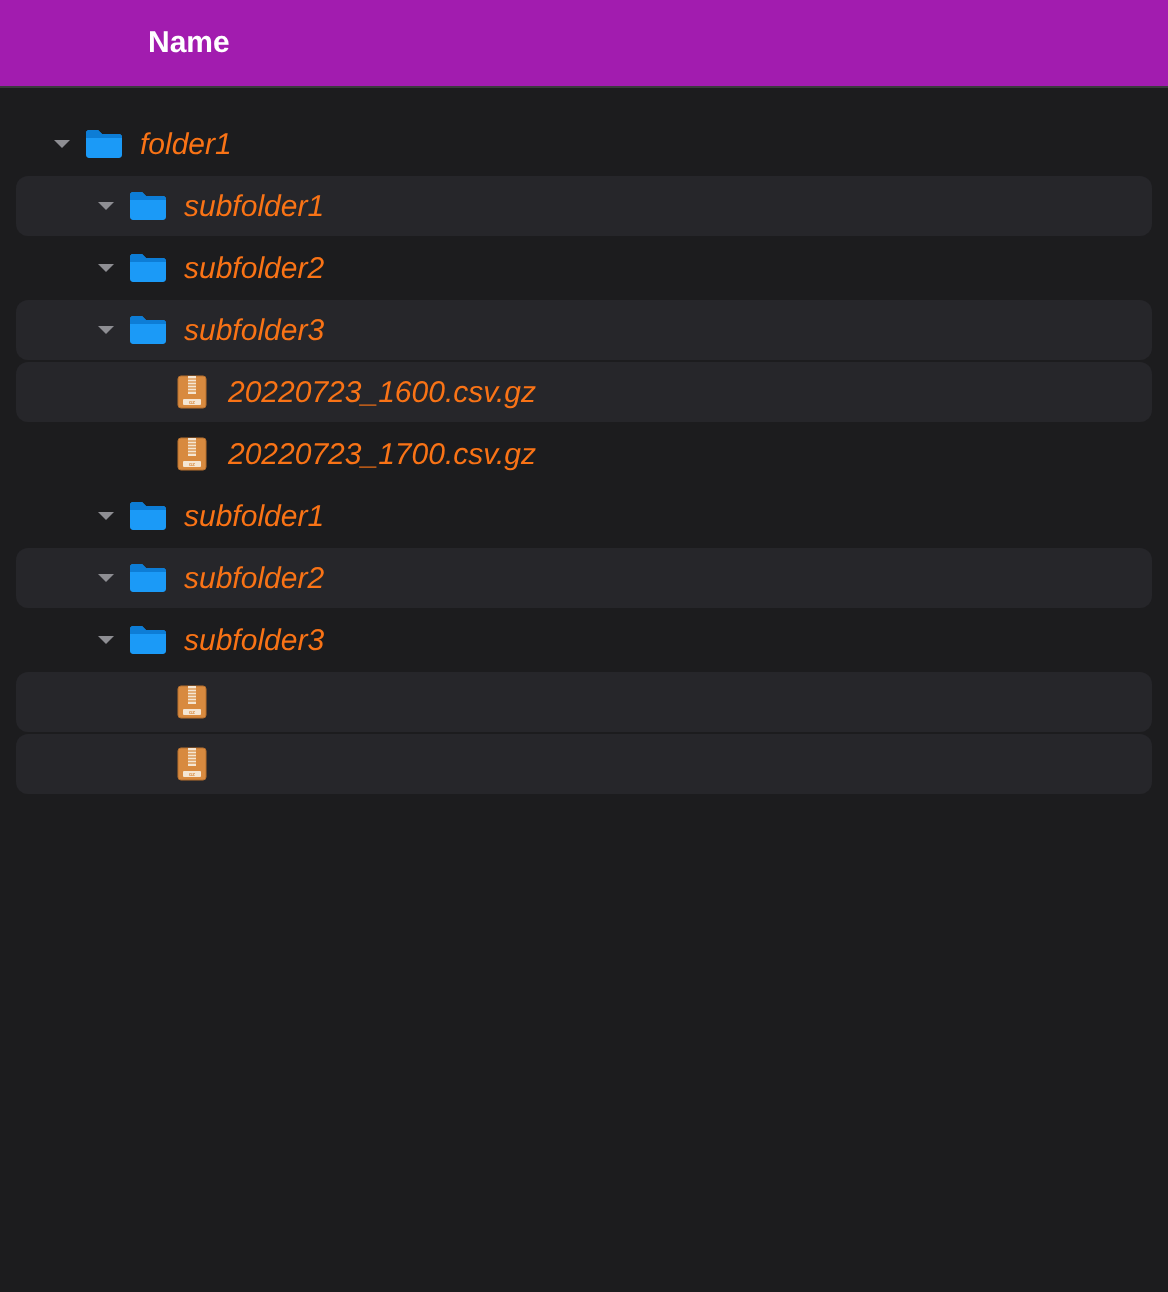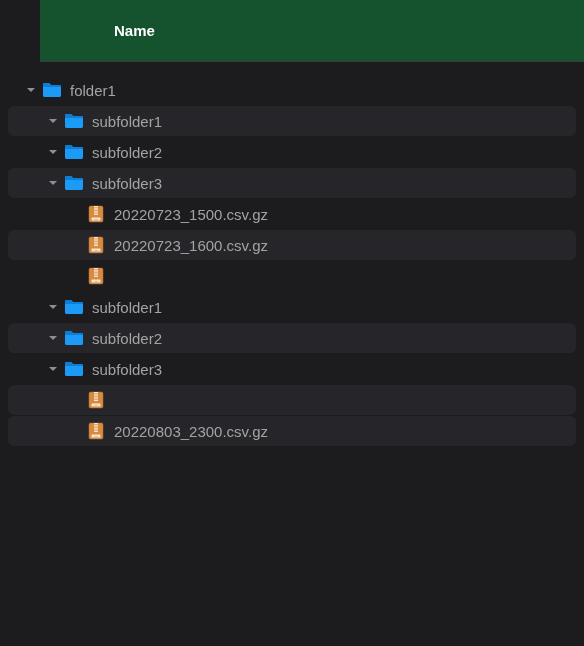--- a/index.html
+++ b/index.html
@@ -10,27 +10,26 @@
     body {
       background: #1c1c1e;
       font-family: -apple-system, BlinkMacSystemFont, "Segoe UI", Helvetica, Arial, sans-serif;
       font-size: 15px;
       color: #e8e8e8;
       width: 584px;
       height: 646px;
       overflow: hidden;
     }
     .header {
-      height: 62px;
+      height: 44px;
       display: flex;
       align-items: center;
       padding-left: 74px;
       border-bottom: 1px solid #3a3a3c;
-      background: #14532d;
-      margin-left: 40px;
+      background: #a21caf;
     }
     .header-label {
       font-weight: 600;
       color: #ffffff;
       font-size: 15px;
     }
     .tree {
       padding-top: 12px;
     }
     .row {
@@ -68,22 +67,23 @@
     }
     .folder-icon svg {
       width: 20px;
       height: 16px;
     }
     .file-icon svg {
       width: 16px;
       height: 18px;
     }
     .label {
-      color: #a3a3a3;
+      color: #f97316;
       white-space: nowrap;
+      font-style: italic;
     }
     .indent-0 { padding-left: 16px; }
     .indent-1 { padding-left: 38px; }
     .indent-2 { padding-left: 60px; }
     .no-chevron-pad { padding-left: 18px; }
     .spacer-row {
       height: 30px;
       margin: 1px 8px;
       border-radius: 6px;
     }
@@ -145,145 +145,127 @@
         </svg>
       </span>
       <span class="icon folder-icon">
         <svg viewBox="0 0 20 16">
           <path d="M1 2.5 C1 1.67 1.67 1 2.5 1 L7 1 L9 3 L17.5 3 C18.33 3 19 3.67 19 4.5 L19 13.5 C19 14.33 18.33 15 17.5 15 L2.5 15 C1.67 15 1 14.33 1 13.5 Z" fill="#1b9af7"></path>
           <path d="M1 5 L19 5 L19 4.5 C19 3.67 18.33 3 17.5 3 L9 3 L7 1 L2.5 1 C1.67 1 1 1.67 1 2.5 Z" fill="#0d7dd6"></path>
         </svg>
       </span>
       <span class="label">subfolder3</span>
     </div>
+    <div class="row indent-2 alt">
+      <span class="no-chevron-pad"></span>
+      <span class="icon file-icon">
+        <svg viewBox="0 0 16 18">
+          <rect x="1" y="1" width="14" height="16" rx="1.5" fill="#d88a3f"></rect>
+          <rect x="1" y="1" width="14" height="16" rx="1.5" fill="none" stroke="#b8702f" stroke-width="0.5"></rect>
+          <rect x="6" y="1" width="4" height="9" fill="#f5e6d3"></rect>
+          <line x1="6" y1="2.5" x2="10" y2="2.5" stroke="#d88a3f" stroke-width="0.6"></line>
+          <line x1="6" y1="4" x2="10" y2="4" stroke="#d88a3f" stroke-width="0.6"></line>
+          <line x1="6" y1="5.5" x2="10" y2="5.5" stroke="#d88a3f" stroke-width="0.6"></line>
+          <line x1="6" y1="7" x2="10" y2="7" stroke="#d88a3f" stroke-width="0.6"></line>
+          <line x1="6" y1="8.5" x2="10" y2="8.5" stroke="#d88a3f" stroke-width="0.6"></line>
+          <rect x="3.5" y="12.5" width="9" height="3" rx="0.5" fill="#f5e6d3"></rect>
+          <text x="8" y="14.9" font-size="2.2" fill="#d88a3f" text-anchor="middle" font-family="Arial" font-weight="bold">GZ</text>
+        </svg>
+      </span>
+      <span class="label">20220723_1600.csv.gz</span>
+    </div>
     <div class="row indent-2">
       <span class="no-chevron-pad"></span>
       <span class="icon file-icon">
         <svg viewBox="0 0 16 18">
           <rect x="1" y="1" width="14" height="16" rx="1.5" fill="#d88a3f"></rect>
           <rect x="1" y="1" width="14" height="16" rx="1.5" fill="none" stroke="#b8702f" stroke-width="0.5"></rect>
           <rect x="6" y="1" width="4" height="9" fill="#f5e6d3"></rect>
           <line x1="6" y1="2.5" x2="10" y2="2.5" stroke="#d88a3f" stroke-width="0.6"></line>
           <line x1="6" y1="4" x2="10" y2="4" stroke="#d88a3f" stroke-width="0.6"></line>
           <line x1="6" y1="5.5" x2="10" y2="5.5" stroke="#d88a3f" stroke-width="0.6"></line>
           <line x1="6" y1="7" x2="10" y2="7" stroke="#d88a3f" stroke-width="0.6"></line>
           <line x1="6" y1="8.5" x2="10" y2="8.5" stroke="#d88a3f" stroke-width="0.6"></line>
           <rect x="3.5" y="12.5" width="9" height="3" rx="0.5" fill="#f5e6d3"></rect>
           <text x="8" y="14.9" font-size="2.2" fill="#d88a3f" text-anchor="middle" font-family="Arial" font-weight="bold">GZ</text>
         </svg>
       </span>
-      <span class="label">20220723_1500.csv.gz</span>
+      <span class="label">20220723_1700.csv.gz</span>
+    </div>
+    <div class="row indent-1">
+      <span class="chevron">
+        <svg viewBox="0 0 10 10" fill="currentColor">
+          <path d="M1 3 L5 7 L9 3 Z"></path>
+        </svg>
+      </span>
+      <span class="icon folder-icon">
+        <svg viewBox="0 0 20 16">
+          <path d="M1 2.5 C1 1.67 1.67 1 2.5 1 L7 1 L9 3 L17.5 3 C18.33 3 19 3.67 19 4.5 L19 13.5 C19 14.33 18.33 15 17.5 15 L2.5 15 C1.67 15 1 14.33 1 13.5 Z" fill="#1b9af7"></path>
+          <path d="M1 5 L19 5 L19 4.5 C19 3.67 18.33 3 17.5 3 L9 3 L7 1 L2.5 1 C1.67 1 1 1.67 1 2.5 Z" fill="#0d7dd6"></path>
+        </svg>
+      </span>
+      <span class="label">subfolder1</span>
+    </div>
+    <div class="row indent-1 alt">
+      <span class="chevron">
+        <svg viewBox="0 0 10 10" fill="currentColor">
+          <path d="M1 3 L5 7 L9 3 Z"></path>
+        </svg>
+      </span>
+      <span class="icon folder-icon">
+        <svg viewBox="0 0 20 16">
+          <path d="M1 2.5 C1 1.67 1.67 1 2.5 1 L7 1 L9 3 L17.5 3 C18.33 3 19 3.67 19 4.5 L19 13.5 C19 14.33 18.33 15 17.5 15 L2.5 15 C1.67 15 1 14.33 1 13.5 Z" fill="#1b9af7"></path>
+          <path d="M1 5 L19 5 L19 4.5 C19 3.67 18.33 3 17.5 3 L9 3 L7 1 L2.5 1 C1.67 1 1 1.67 1 2.5 Z" fill="#0d7dd6"></path>
+        </svg>
+      </span>
+      <span class="label">subfolder2</span>
+    </div>
+    <div class="row indent-1">
+      <span class="chevron">
+        <svg viewBox="0 0 10 10" fill="currentColor">
+          <path d="M1 3 L5 7 L9 3 Z"></path>
+        </svg>
+      </span>
+      <span class="icon folder-icon">
+        <svg viewBox="0 0 20 16">
+          <path d="M1 2.5 C1 1.67 1.67 1 2.5 1 L7 1 L9 3 L17.5 3 C18.33 3 19 3.67 19 4.5 L19 13.5 C19 14.33 18.33 15 17.5 15 L2.5 15 C1.67 15 1 14.33 1 13.5 Z" fill="#1b9af7"></path>
+          <path d="M1 5 L19 5 L19 4.5 C19 3.67 18.33 3 17.5 3 L9 3 L7 1 L2.5 1 C1.67 1 1 1.67 1 2.5 Z" fill="#0d7dd6"></path>
+        </svg>
+      </span>
+      <span class="label">subfolder3</span>
     </div>
     <div class="row indent-2 alt">
       <span class="no-chevron-pad"></span>
       <span class="icon file-icon">
         <svg viewBox="0 0 16 18">
           <rect x="1" y="1" width="14" height="16" rx="1.5" fill="#d88a3f"></rect>
           <rect x="1" y="1" width="14" height="16" rx="1.5" fill="none" stroke="#b8702f" stroke-width="0.5"></rect>
           <rect x="6" y="1" width="4" height="9" fill="#f5e6d3"></rect>
           <line x1="6" y1="2.5" x2="10" y2="2.5" stroke="#d88a3f" stroke-width="0.6"></line>
           <line x1="6" y1="4" x2="10" y2="4" stroke="#d88a3f" stroke-width="0.6"></line>
           <line x1="6" y1="5.5" x2="10" y2="5.5" stroke="#d88a3f" stroke-width="0.6"></line>
           <line x1="6" y1="7" x2="10" y2="7" stroke="#d88a3f" stroke-width="0.6"></line>
           <line x1="6" y1="8.5" x2="10" y2="8.5" stroke="#d88a3f" stroke-width="0.6"></line>
           <rect x="3.5" y="12.5" width="9" height="3" rx="0.5" fill="#f5e6d3"></rect>
           <text x="8" y="14.9" font-size="2.2" fill="#d88a3f" text-anchor="middle" font-family="Arial" font-weight="bold">GZ</text>
         </svg>
       </span>
-      <span class="label">20220723_1600.csv.gz</span>
-    </div>
-    <div class="row indent-2">
-      <span class="no-chevron-pad"></span>
-      <span class="icon file-icon">
-        <svg viewBox="0 0 16 18">
-          <rect x="1" y="1" width="14" height="16" rx="1.5" fill="#d88a3f"></rect>
-          <rect x="1" y="1" width="14" height="16" rx="1.5" fill="none" stroke="#b8702f" stroke-width="0.5"></rect>
-          <rect x="6" y="1" width="4" height="9" fill="#f5e6d3"></rect>
-          <line x1="6" y1="2.5" x2="10" y2="2.5" stroke="#d88a3f" stroke-width="0.6"></line>
-          <line x1="6" y1="4" x2="10" y2="4" stroke="#d88a3f" stroke-width="0.6"></line>
-          <line x1="6" y1="5.5" x2="10" y2="5.5" stroke="#d88a3f" stroke-width="0.6"></line>
-          <line x1="6" y1="7" x2="10" y2="7" stroke="#d88a3f" stroke-width="0.6"></line>
-          <line x1="6" y1="8.5" x2="10" y2="8.5" stroke="#d88a3f" stroke-width="0.6"></line>
-          <rect x="3.5" y="12.5" width="9" height="3" rx="0.5" fill="#f5e6d3"></rect>
-          <text x="8" y="14.9" font-size="2.2" fill="#d88a3f" text-anchor="middle" font-family="Arial" font-weight="bold">GZ</text>
-        </svg>
-      </span>
-    </div>
-    <div class="row indent-1">
-      <span class="chevron">
-        <svg viewBox="0 0 10 10" fill="currentColor">
-          <path d="M1 3 L5 7 L9 3 Z"></path>
-        </svg>
-      </span>
-      <span class="icon folder-icon">
-        <svg viewBox="0 0 20 16">
-          <path d="M1 2.5 C1 1.67 1.67 1 2.5 1 L7 1 L9 3 L17.5 3 C18.33 3 19 3.67 19 4.5 L19 13.5 C19 14.33 18.33 15 17.5 15 L2.5 15 C1.67 15 1 14.33 1 13.5 Z" fill="#1b9af7"></path>
-          <path d="M1 5 L19 5 L19 4.5 C19 3.67 18.33 3 17.5 3 L9 3 L7 1 L2.5 1 C1.67 1 1 1.67 1 2.5 Z" fill="#0d7dd6"></path>
-        </svg>
-      </span>
-      <span class="label">subfolder1</span>
-    </div>
-    <div class="row indent-1 alt">
-      <span class="chevron">
-        <svg viewBox="0 0 10 10" fill="currentColor">
-          <path d="M1 3 L5 7 L9 3 Z"></path>
-        </svg>
-      </span>
-      <span class="icon folder-icon">
-        <svg viewBox="0 0 20 16">
-          <path d="M1 2.5 C1 1.67 1.67 1 2.5 1 L7 1 L9 3 L17.5 3 C18.33 3 19 3.67 19 4.5 L19 13.5 C19 14.33 18.33 15 17.5 15 L2.5 15 C1.67 15 1 14.33 1 13.5 Z" fill="#1b9af7"></path>
-          <path d="M1 5 L19 5 L19 4.5 C19 3.67 18.33 3 17.5 3 L9 3 L7 1 L2.5 1 C1.67 1 1 1.67 1 2.5 Z" fill="#0d7dd6"></path>
-        </svg>
-      </span>
-      <span class="label">subfolder2</span>
-    </div>
-    <div class="row indent-1">
-      <span class="chevron">
-        <svg viewBox="0 0 10 10" fill="currentColor">
-          <path d="M1 3 L5 7 L9 3 Z"></path>
-        </svg>
-      </span>
-      <span class="icon folder-icon">
-        <svg viewBox="0 0 20 16">
-          <path d="M1 2.5 C1 1.67 1.67 1 2.5 1 L7 1 L9 3 L17.5 3 C18.33 3 19 3.67 19 4.5 L19 13.5 C19 14.33 18.33 15 17.5 15 L2.5 15 C1.67 15 1 14.33 1 13.5 Z" fill="#1b9af7"></path>
-          <path d="M1 5 L19 5 L19 4.5 C19 3.67 18.33 3 17.5 3 L9 3 L7 1 L2.5 1 C1.67 1 1 1.67 1 2.5 Z" fill="#0d7dd6"></path>
-        </svg>
-      </span>
-      <span class="label">subfolder3</span>
     </div>
     <div class="row indent-2 alt">
       <span class="no-chevron-pad"></span>
       <span class="icon file-icon">
         <svg viewBox="0 0 16 18">
           <rect x="1" y="1" width="14" height="16" rx="1.5" fill="#d88a3f"></rect>
           <rect x="1" y="1" width="14" height="16" rx="1.5" fill="none" stroke="#b8702f" stroke-width="0.5"></rect>
           <rect x="6" y="1" width="4" height="9" fill="#f5e6d3"></rect>
           <line x1="6" y1="2.5" x2="10" y2="2.5" stroke="#d88a3f" stroke-width="0.6"></line>
           <line x1="6" y1="4" x2="10" y2="4" stroke="#d88a3f" stroke-width="0.6"></line>
           <line x1="6" y1="5.5" x2="10" y2="5.5" stroke="#d88a3f" stroke-width="0.6"></line>
           <line x1="6" y1="7" x2="10" y2="7" stroke="#d88a3f" stroke-width="0.6"></line>
           <line x1="6" y1="8.5" x2="10" y2="8.5" stroke="#d88a3f" stroke-width="0.6"></line>
           <rect x="3.5" y="12.5" width="9" height="3" rx="0.5" fill="#f5e6d3"></rect>
           <text x="8" y="14.9" font-size="2.2" fill="#d88a3f" text-anchor="middle" font-family="Arial" font-weight="bold">GZ</text>
         </svg>
       </span>
-    </div>
-    <div class="row indent-2 alt">
-      <span class="no-chevron-pad"></span>
-      <span class="icon file-icon">
-        <svg viewBox="0 0 16 18">
-          <rect x="1" y="1" width="14" height="16" rx="1.5" fill="#d88a3f"></rect>
-          <rect x="1" y="1" width="14" height="16" rx="1.5" fill="none" stroke="#b8702f" stroke-width="0.5"></rect>
-          <rect x="6" y="1" width="4" height="9" fill="#f5e6d3"></rect>
-          <line x1="6" y1="2.5" x2="10" y2="2.5" stroke="#d88a3f" stroke-width="0.6"></line>
-          <line x1="6" y1="4" x2="10" y2="4" stroke="#d88a3f" stroke-width="0.6"></line>
-          <line x1="6" y1="5.5" x2="10" y2="5.5" stroke="#d88a3f" stroke-width="0.6"></line>
-          <line x1="6" y1="7" x2="10" y2="7" stroke="#d88a3f" stroke-width="0.6"></line>
-          <line x1="6" y1="8.5" x2="10" y2="8.5" stroke="#d88a3f" stroke-width="0.6"></line>
-          <rect x="3.5" y="12.5" width="9" height="3" rx="0.5" fill="#f5e6d3"></rect>
-          <text x="8" y="14.9" font-size="2.2" fill="#d88a3f" text-anchor="middle" font-family="Arial" font-weight="bold">GZ</text>
-        </svg>
-      </span>
-      <span class="label">20220803_2300.csv.gz</span>
     </div>
     <div class="spacer-row"></div>
     <div class="spacer-row alt"></div>
   </div>
 
 </body></html>

